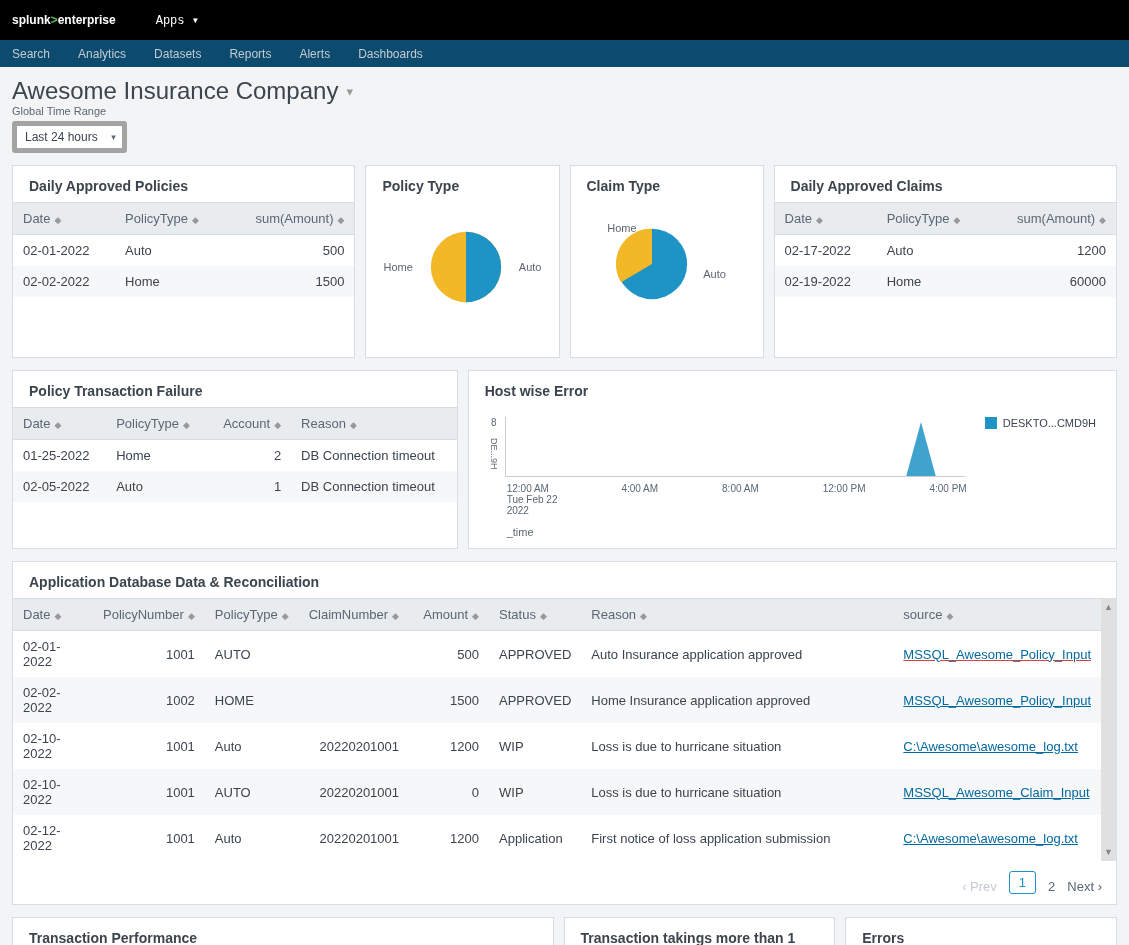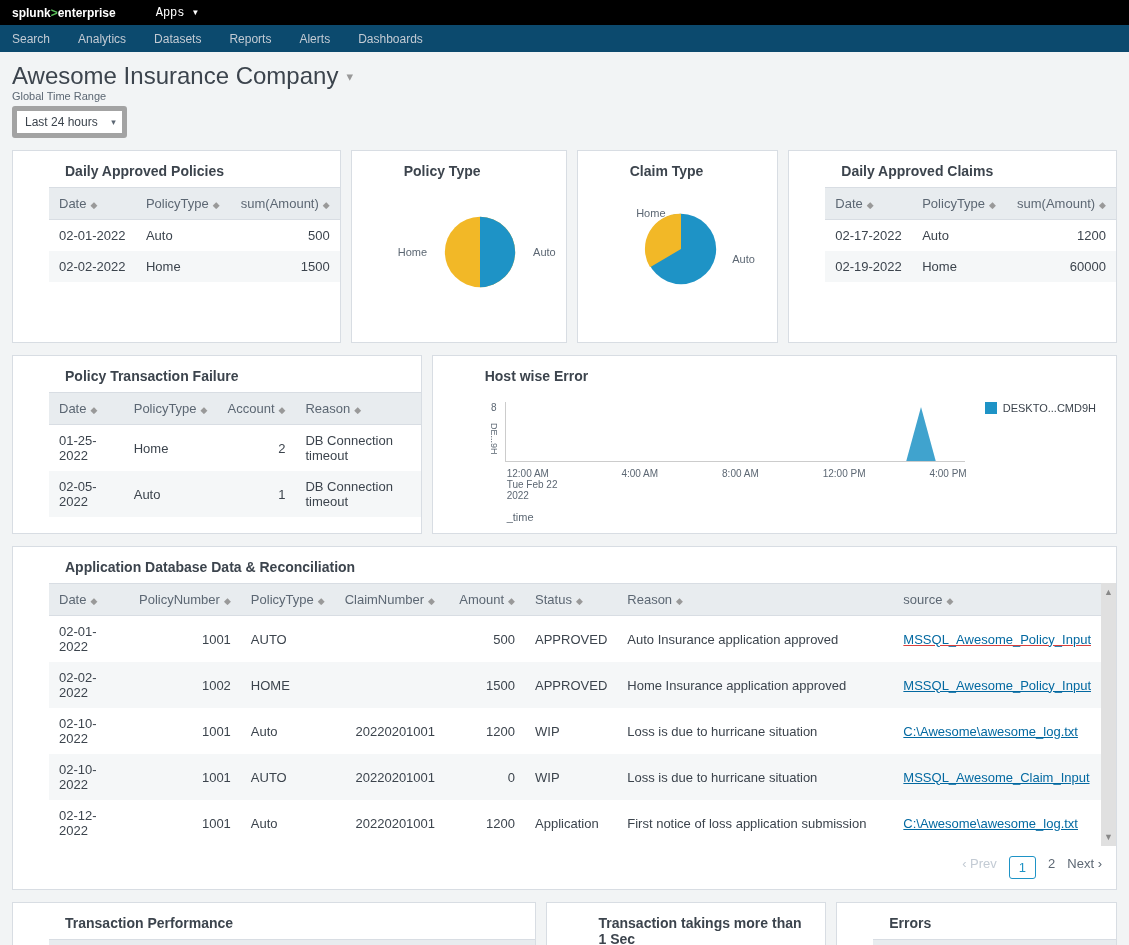--- a/index.html
+++ b/index.html
@@ -1,42 +1,42 @@
 <!DOCTYPE html>
 <html><head>
 <meta charset="utf-8">
 <style>
 * { box-sizing: border-box; margin: 0; padding: 0; }
 body { font-family: "Helvetica Neue", Arial, sans-serif; background: #f2f4f5; color: #3c444d; font-size: 13px; width: 1129px; }
-.topbar { background: #000; color: #fff; height: 25px; display: flex; align-items: center; padding: 0 12px; font-size: 12px; }
+.topbar { background: #000; color: #fff; height: 40px; display: flex; align-items: center; padding: 0 12px; font-size: 12px; }
 .logo { font-weight: bold; }
 .logo .gt { color: #5cc05c; }
 .apps { margin-left: 40px; cursor: pointer; font-family: Liberation Mono, monospace; }
 .navbar { background: #0c4a6e; display: flex; padding: 0 12px; height: 27px; align-items: center; }
 .navbar a { color: #c3cbd4; font-size: 12px; margin-right: 28px; cursor: pointer; }
 .page { padding: 10px 12px; }
 .page-title { font-size: 24px; color: #3c444d; font-weight: 500; display: inline-flex; align-items: center; justify-content: center; }
 .page-title .chev { color: #999; font-size: 13px; margin-left: 8px; }
 .time-label { font-size: 11px; color: #5c6773; margin-top: 0; }
 .time-picker { border: 5px solid #a3a3a3; background: #fff; padding: 4px 24px 4px 8px; font-size: 12px; border-radius: 3px; margin-top: 4px; position: relative; display: inline-block; cursor: pointer; }
 .time-picker::after { content: '▾'; position: absolute; right: 6px; color: #5c6773; font-size: 9px; top: 6px; }
 .grid { display: flex; gap: 10px; margin-top: 12px; }
-.panel { background: #fff; border: 1px solid #d8dde3; flex: 1; padding-left: 36px; }
+.panel { background: #fff; border: 1px solid #d8dde3; flex: 1; }
 .panel-title { font-weight: 600; padding: 12px 16px 8px; font-size: 14px; color: #3c444d; }
 .tbl { width: 100%; border-collapse: collapse; }
 .tbl th { background: #e8ecef; font-weight: 500; text-align: left; padding: 8px 10px; font-size: 13px; color: #5c6773; border-top: 1px solid #d8dde3; border-bottom: 1px solid #d8dde3; cursor: pointer; }
 .tbl th .sort { font-size: 9px; color: #999; margin-left: 4px; }
 .tbl td { padding: 8px 10px; font-size: 13px; color: #3c444d; }
 .tbl tr:nth-child(even) td { background: #f5f7f8; }
 .tbl .num { text-align: right; }
 .pie-container { display: flex; align-items: center; justify-content: center; padding: 20px 10px; position: relative; }
 .pie-label { font-size: 11px; color: #5c6773; }
 .area-chart { padding: 10px 20px; }
 .link-src { text-decoration: underline; color: #0369a1; cursor: pointer; }
-.pagination { display: flex; justify-content: flex-end; align-items: flex-start; gap: 12px; padding: 10px 14px; font-size: 13px; }
+.pagination { display: flex; justify-content: flex-end; align-items: flex-end; gap: 12px; padding: 10px 14px; font-size: 13px; }
 .pagination .pg { cursor: pointer; color: #5c6773; }
 .pagination .pg.active { border: 1px solid #1e93c6; color: #1e93c6; padding: 3px 9px; border-radius: 3px; }
 .pagination .pg.disabled { color: #c3cbd4; }
 .scroll-indicator { width:15px; background:#e0e0e0; display:flex; flex-direction:column; justify-content:space-between; align-items:center; padding:4px 0; }
 .scroll-indicator span { font-size:9px; color:#888; }
 </style>
 </head>
 <body>
 
 <div class="topbar">

